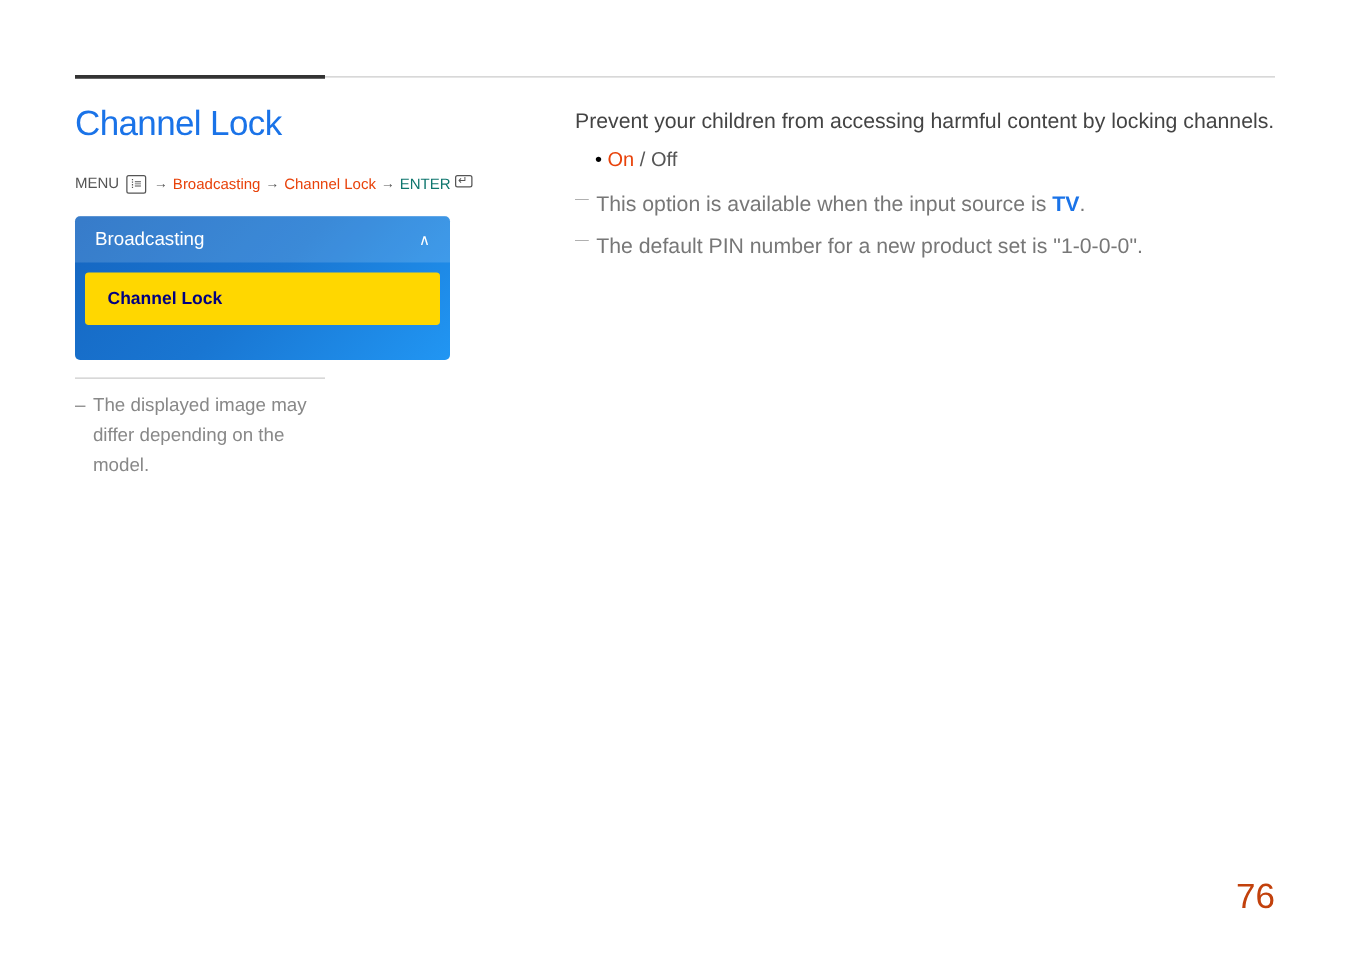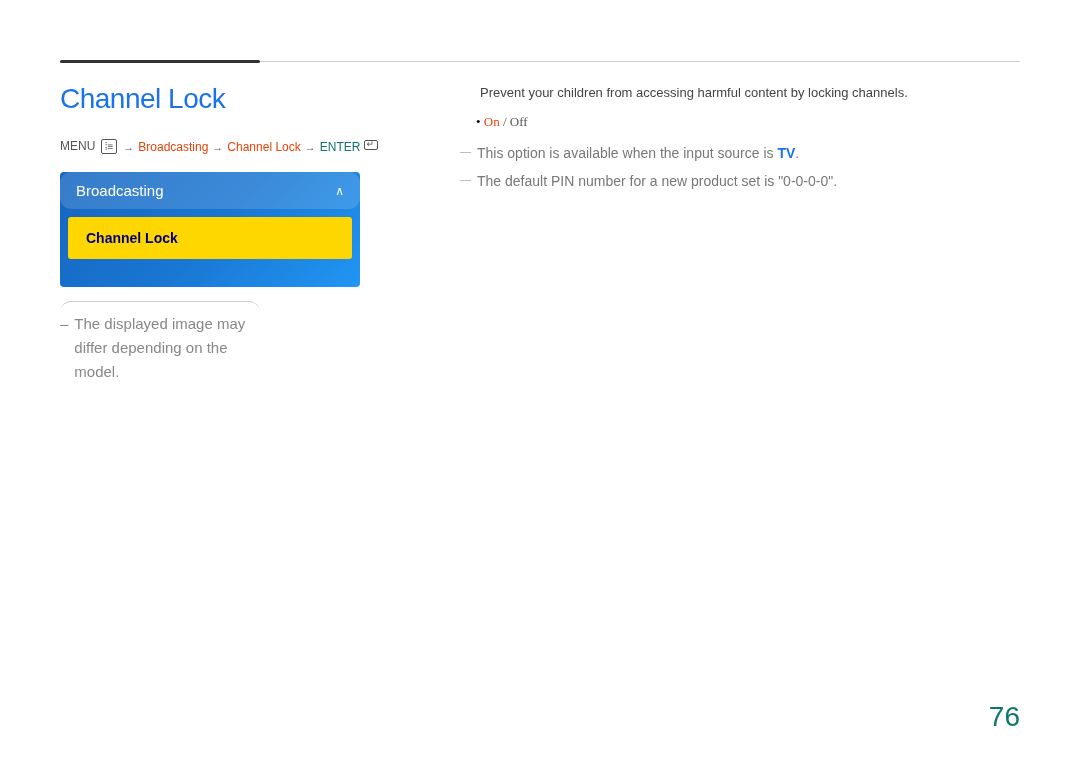--- a/index.html
+++ b/index.html
@@ -1,19 +1,18 @@
 <!DOCTYPE html>
 <html><head>
   <meta charset="utf-8">
   <style>
     * {
       margin: 0;
       padding: 0;
       box-sizing: border-box;
-      border-radius: 11px;
     }
 
     body {
       width: 1080px;
       height: 763px;
       background: #ffffff;
       font-family: 'Samsung Sans', 'Arial', sans-serif;
       position: relative;
       overflow: hidden;
     }
@@ -190,44 +189,42 @@
       content: '–';
       flex-shrink: 0;
     }
 
     .note-line .tv-highlight {
       color: #e8420a;
       font-weight: 600;
     }
 
     .right-description {
-      font-size: 13px;
+      font-size: 17px;
       color: #444;
       line-height: 1.6;
       margin-bottom: 10px;
-      margin-left: 20px;
     }
 
     .bullet-item {
       margin: 8px 0 12px 16px;
-      font-size: 13px;
-      font-family: Liberation Serif, serif;
+      font-size: 16px;
     }
 
     .bullet-item .on-text {
       color: #e8420a;
       font-weight: 500;
     }
 
     .bullet-item .off-text {
       color: #555;
     }
 
     .sub-note {
-      font-size: 14px;
+      font-size: 17px;
       color: #777;
       line-height: 1.7;
       display: flex;
       align-items: flex-start;
       gap: 6px;
       margin-bottom: 4px;
     }
 
     .sub-note::before {
       content: '—';
@@ -239,21 +236,21 @@
     .sub-note .tv-highlight {
       color: #1a73e8;
       font-weight: 600;
     }
 
     .page-number {
       position: absolute;
       bottom: 30px;
       right: 60px;
       font-size: 28px;
-      color: #0f766e;
+      color: #c2410c;
       font-weight: 300;
     }
 
     .menu-icon {
       font-size: 10px;
       display: inline-block;
       border: 1px solid #555;
       padding: 1px 3px;
       border-radius: 2px;
       margin: 0 2px;
@@ -314,21 +311,21 @@
 
       <div class="bullet-item">
         • <span class="on-text">On</span><span class="off-text"> / </span><span class="off-text">Off</span>
       </div>
 
       <div class="sub-note">
         <span>This option is available when the input source is <span class="tv-highlight">TV</span>.</span>
       </div>
 
       <div class="sub-note">
-        <span>The default PIN number for a new product set is "0-0-0-0".</span>
+        <span>The default PIN number for a new product set is "1-0-0-0".</span>
       </div>
 
 
     </div>
   </div>
 </div>
 
 <div class="page-number">76</div>
 
 </body></html>

